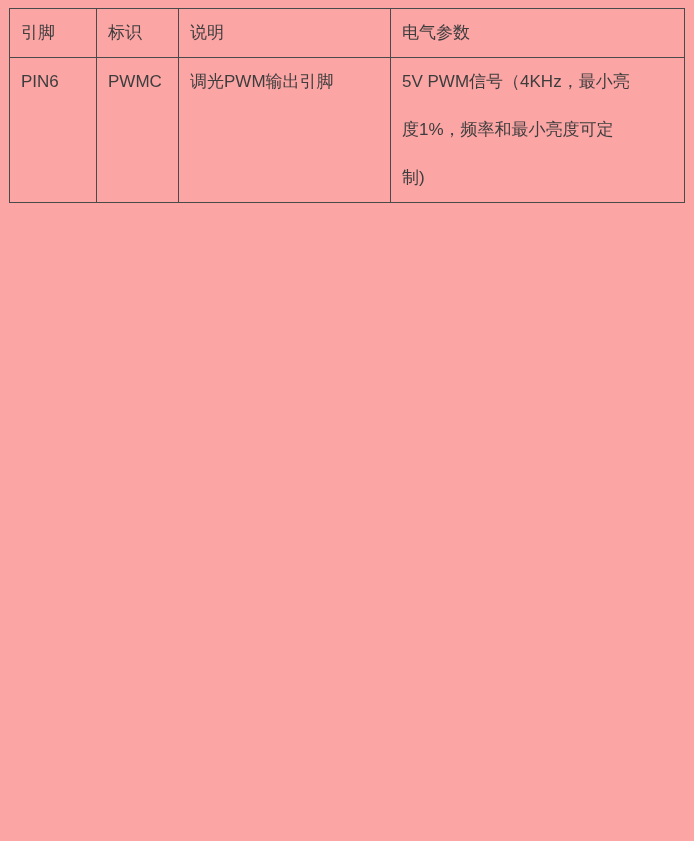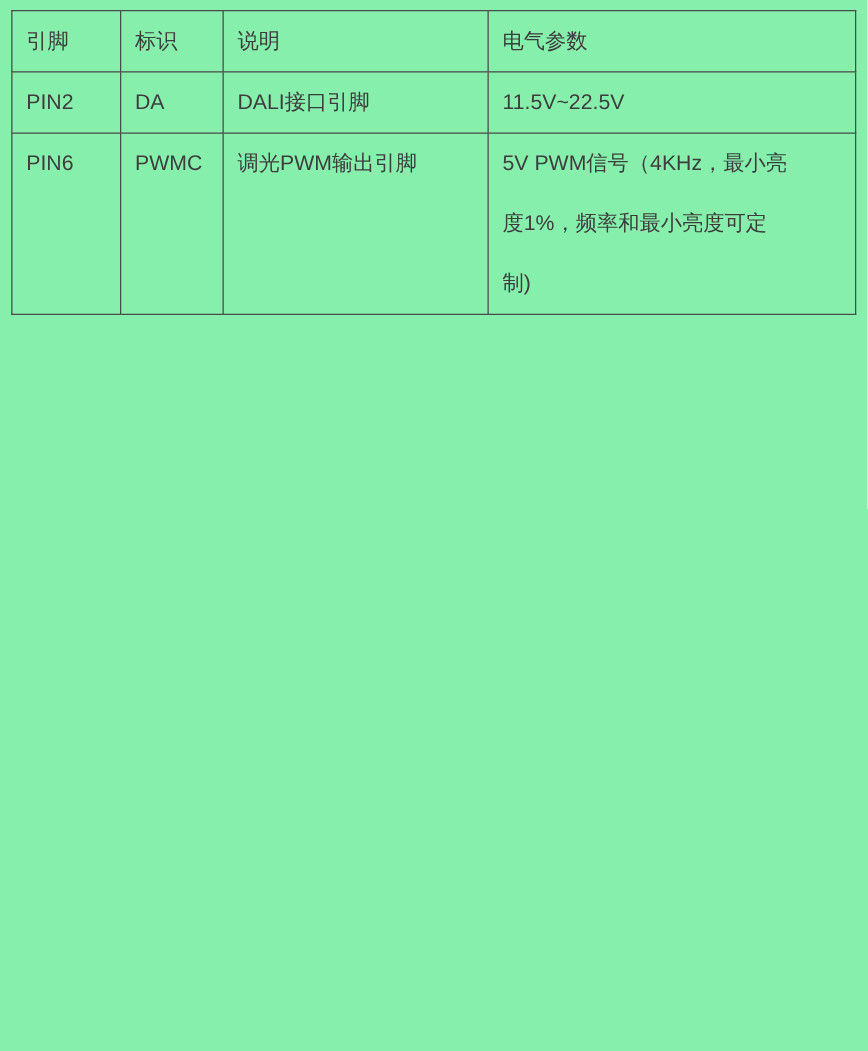--- a/index.html
+++ b/index.html
@@ -7,21 +7,21 @@
     padding: 0;
     background: #ffffff;
     width: 694px;
     height: 841px;
     font-family: "Liberation Sans", "DejaVu Sans", sans-serif;
   }
   .page {
     position: relative;
     width: 694px;
     height: 841px;
-    background: #86efac;
+    background: #fca5a5;
     overflow: hidden;
   }
   table.pin-table {
     position: absolute;
     left: 9px;
     top: 8px;
     width: 675px;
     border-collapse: collapse;
     table-layout: fixed;
     color: #3d3d3d;
@@ -62,34 +62,20 @@
       <tr>
         <th>引脚</th>
         <th>标识</th>
         <th>说明</th>
         <th>电气参数</th>
       </tr>
     </thead>
     <tbody>
         <tr>
           <td>
-            <div class="cell-line">PIN2</div>
-          </td>
-          <td>
-            <div class="cell-line">DA</div>
-          </td>
-          <td>
-            <div class="cell-line">DALI接口引脚</div>
-          </td>
-          <td>
-            <div class="cell-line">11.5V~22.5V</div>
-          </td>
-        </tr>
-        <tr>
-          <td>
             <div class="cell-line">PIN6</div>
           </td>
           <td>
             <div class="cell-line">PWMC</div>
           </td>
           <td>
             <div class="cell-line">调光PWM输出引脚</div>
           </td>
           <td>
             <div class="cell-line">5V PWM信号（4KHz，最小亮</div>

